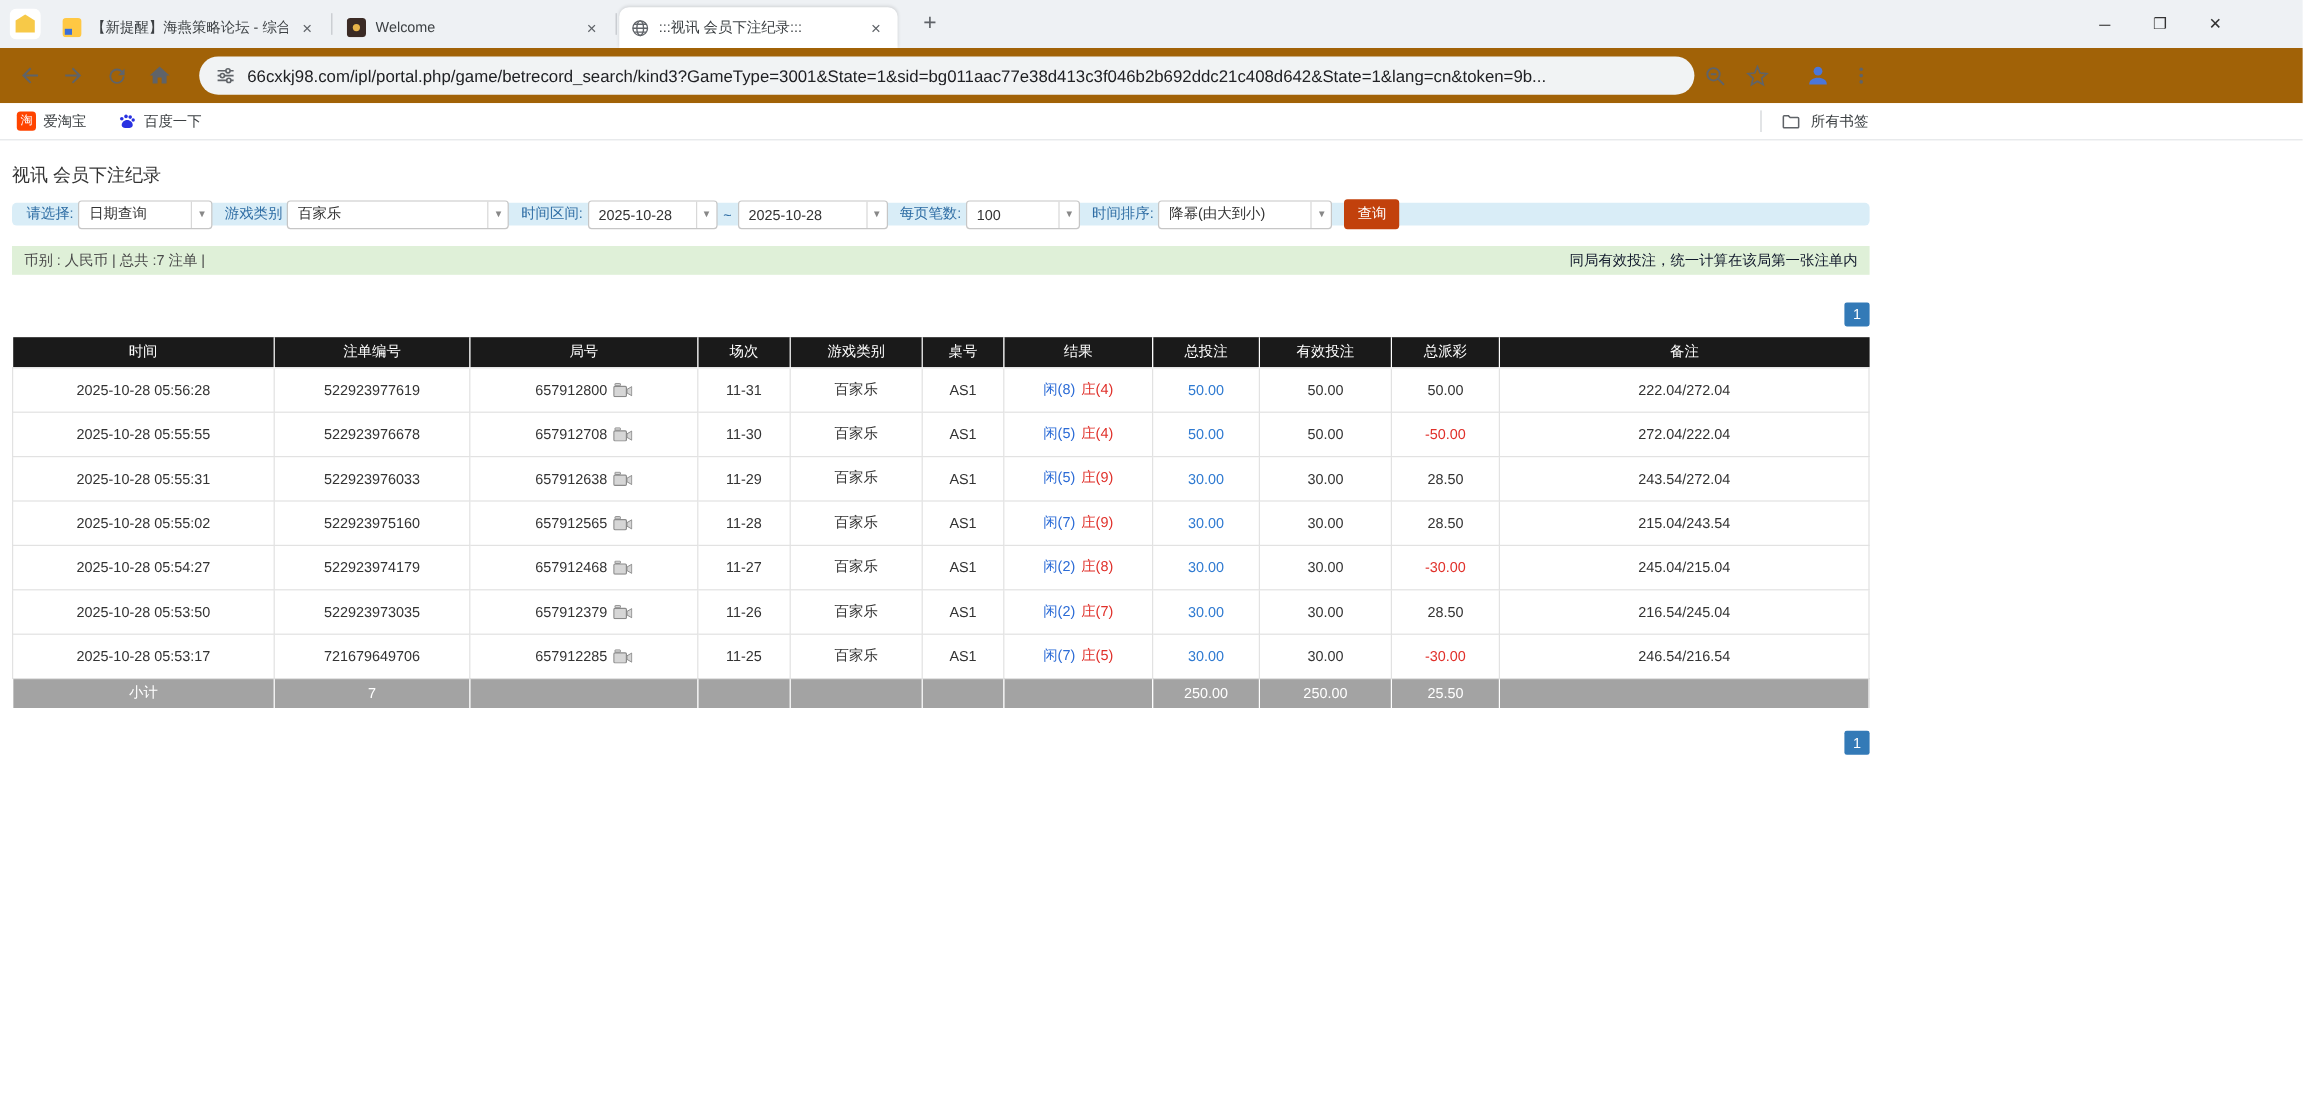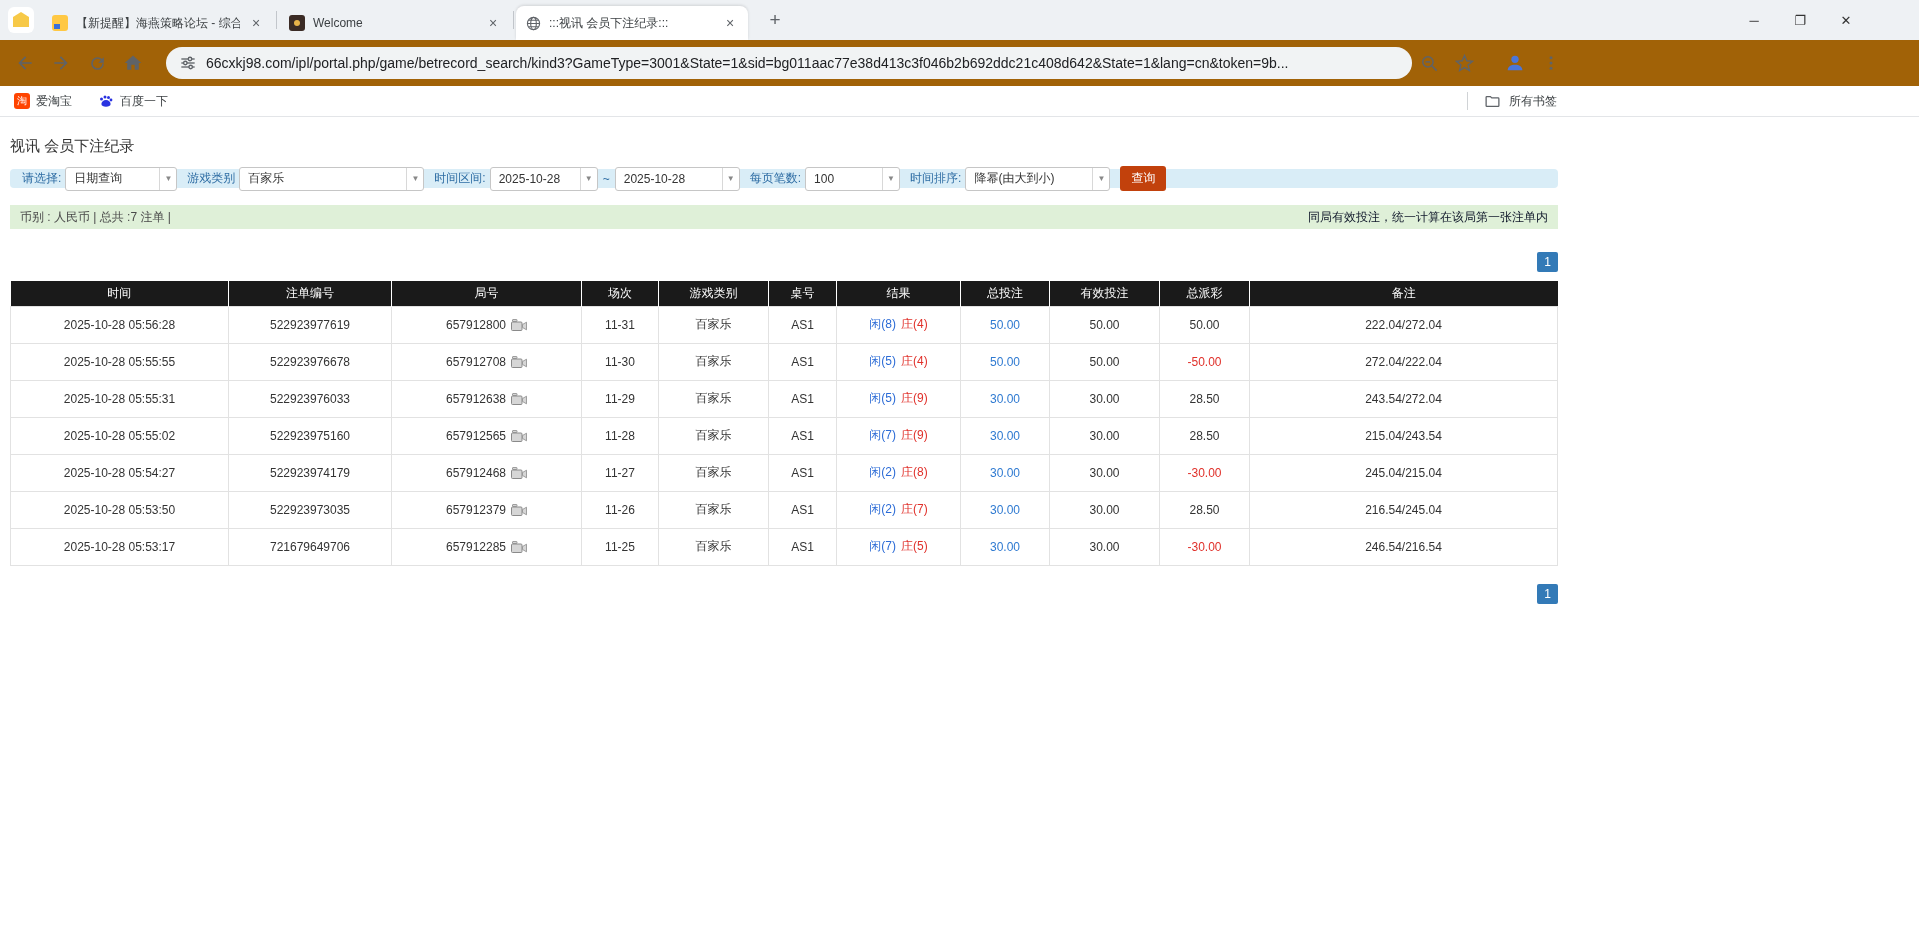--- a/index.html
+++ b/index.html
@@ -505,19 +505,32 @@
     </td>
     <td>
       <span class="bet-link">30.00</span>
     </td>
     <td>30.00</td>
     <td class="payout neg">-30.00</td>
     <td>246.54/216.54</td>
   </tr>
 </tbody>
     <tbody>
+      <tr class="foot-row">
+        <td>小计</td>
+        <td>7</td>
+        <td></td>
+          <td></td>
+          <td></td>
+        <td></td>
+          <td></td>
+        <td>250.00</td>
+        <td>250.00</td>
+        <td>25.50</td>
+        <td></td>
+      </tr>
     </tbody>
   </table>
 
   <div class="pager bottom">
     <span class="page-btn">1</span>
   </div>
 </div>
 
 </body></html>

